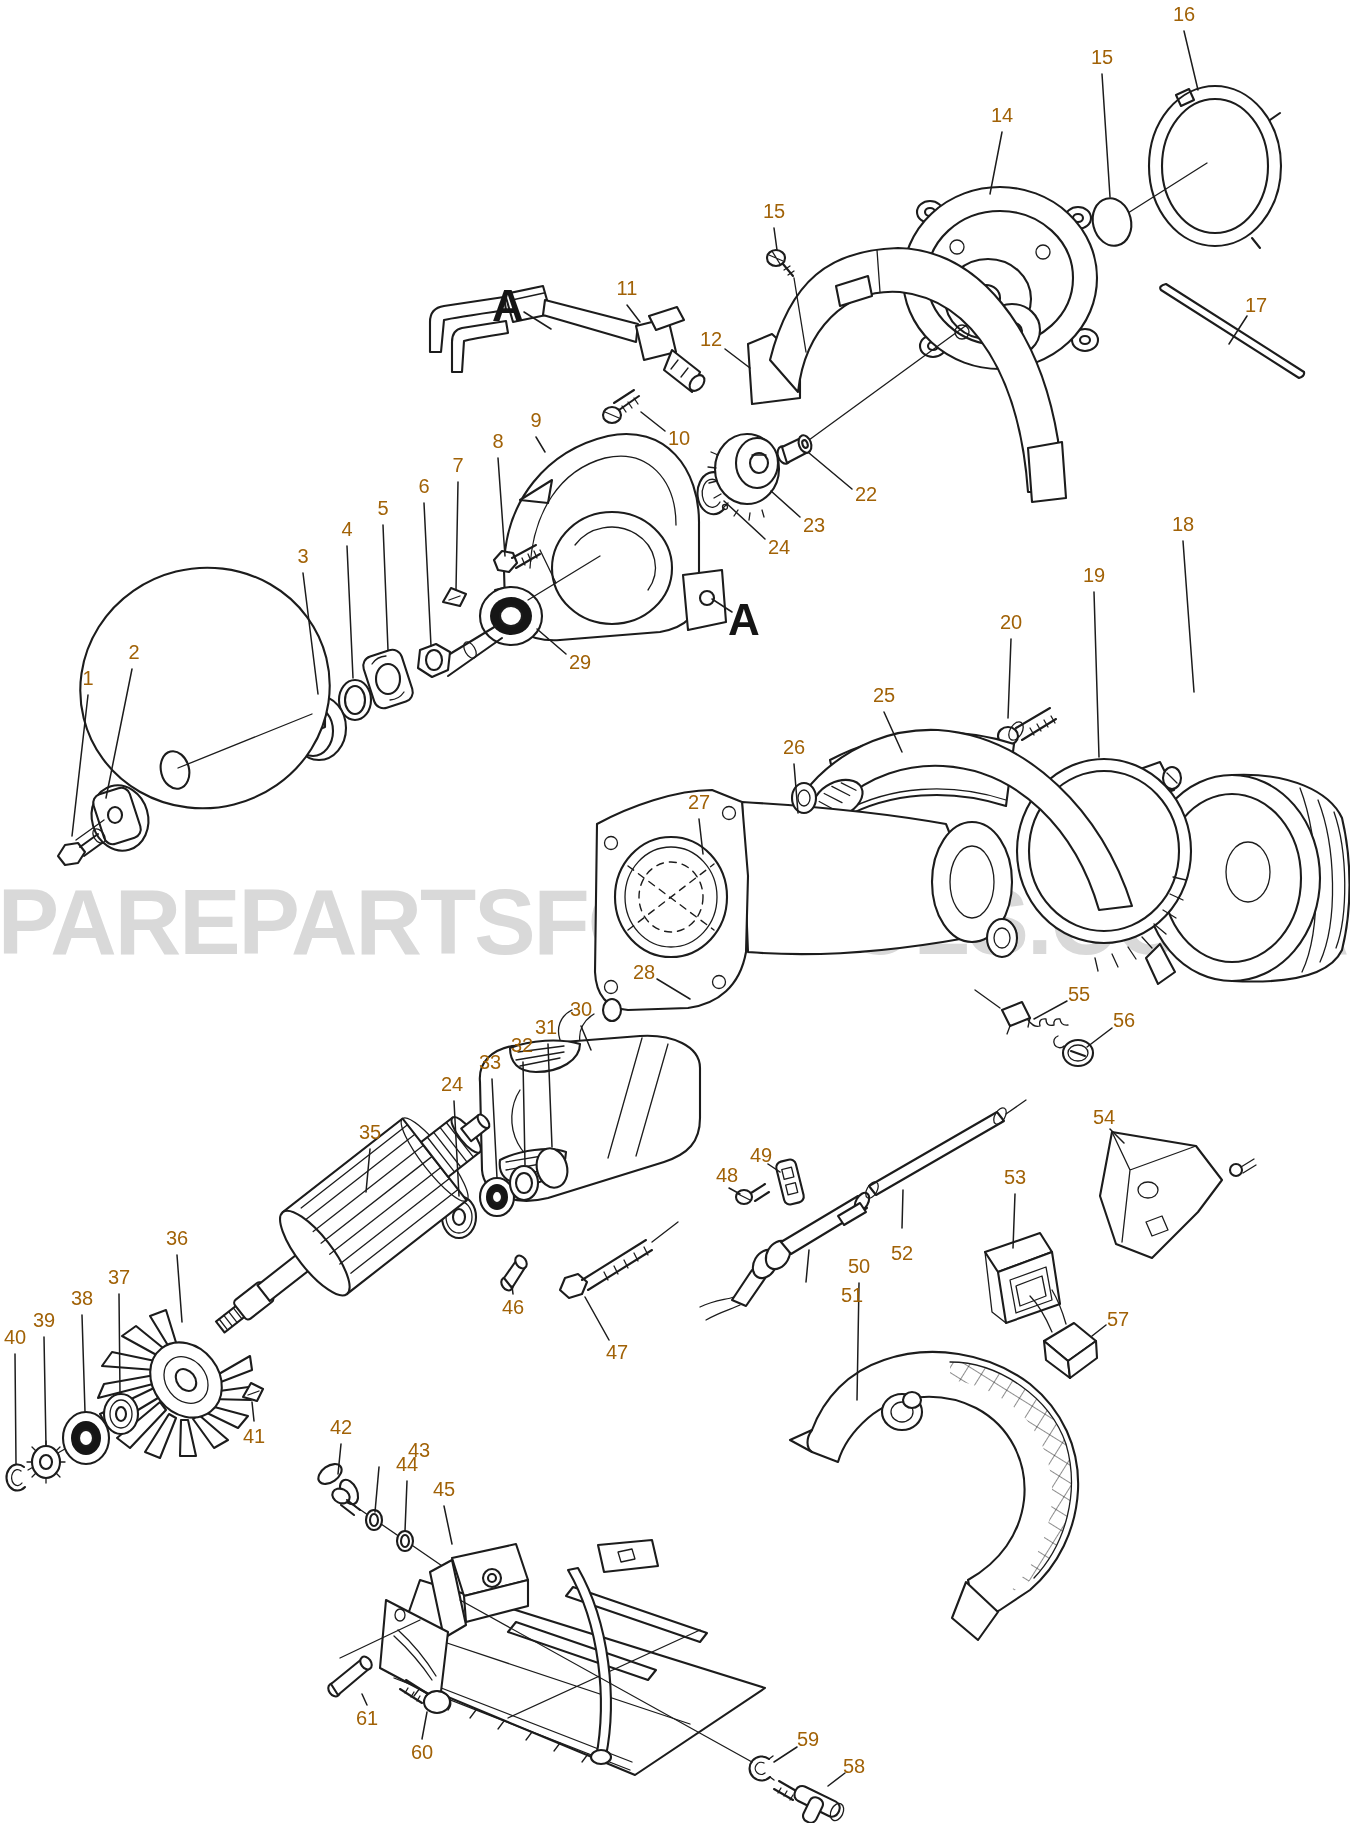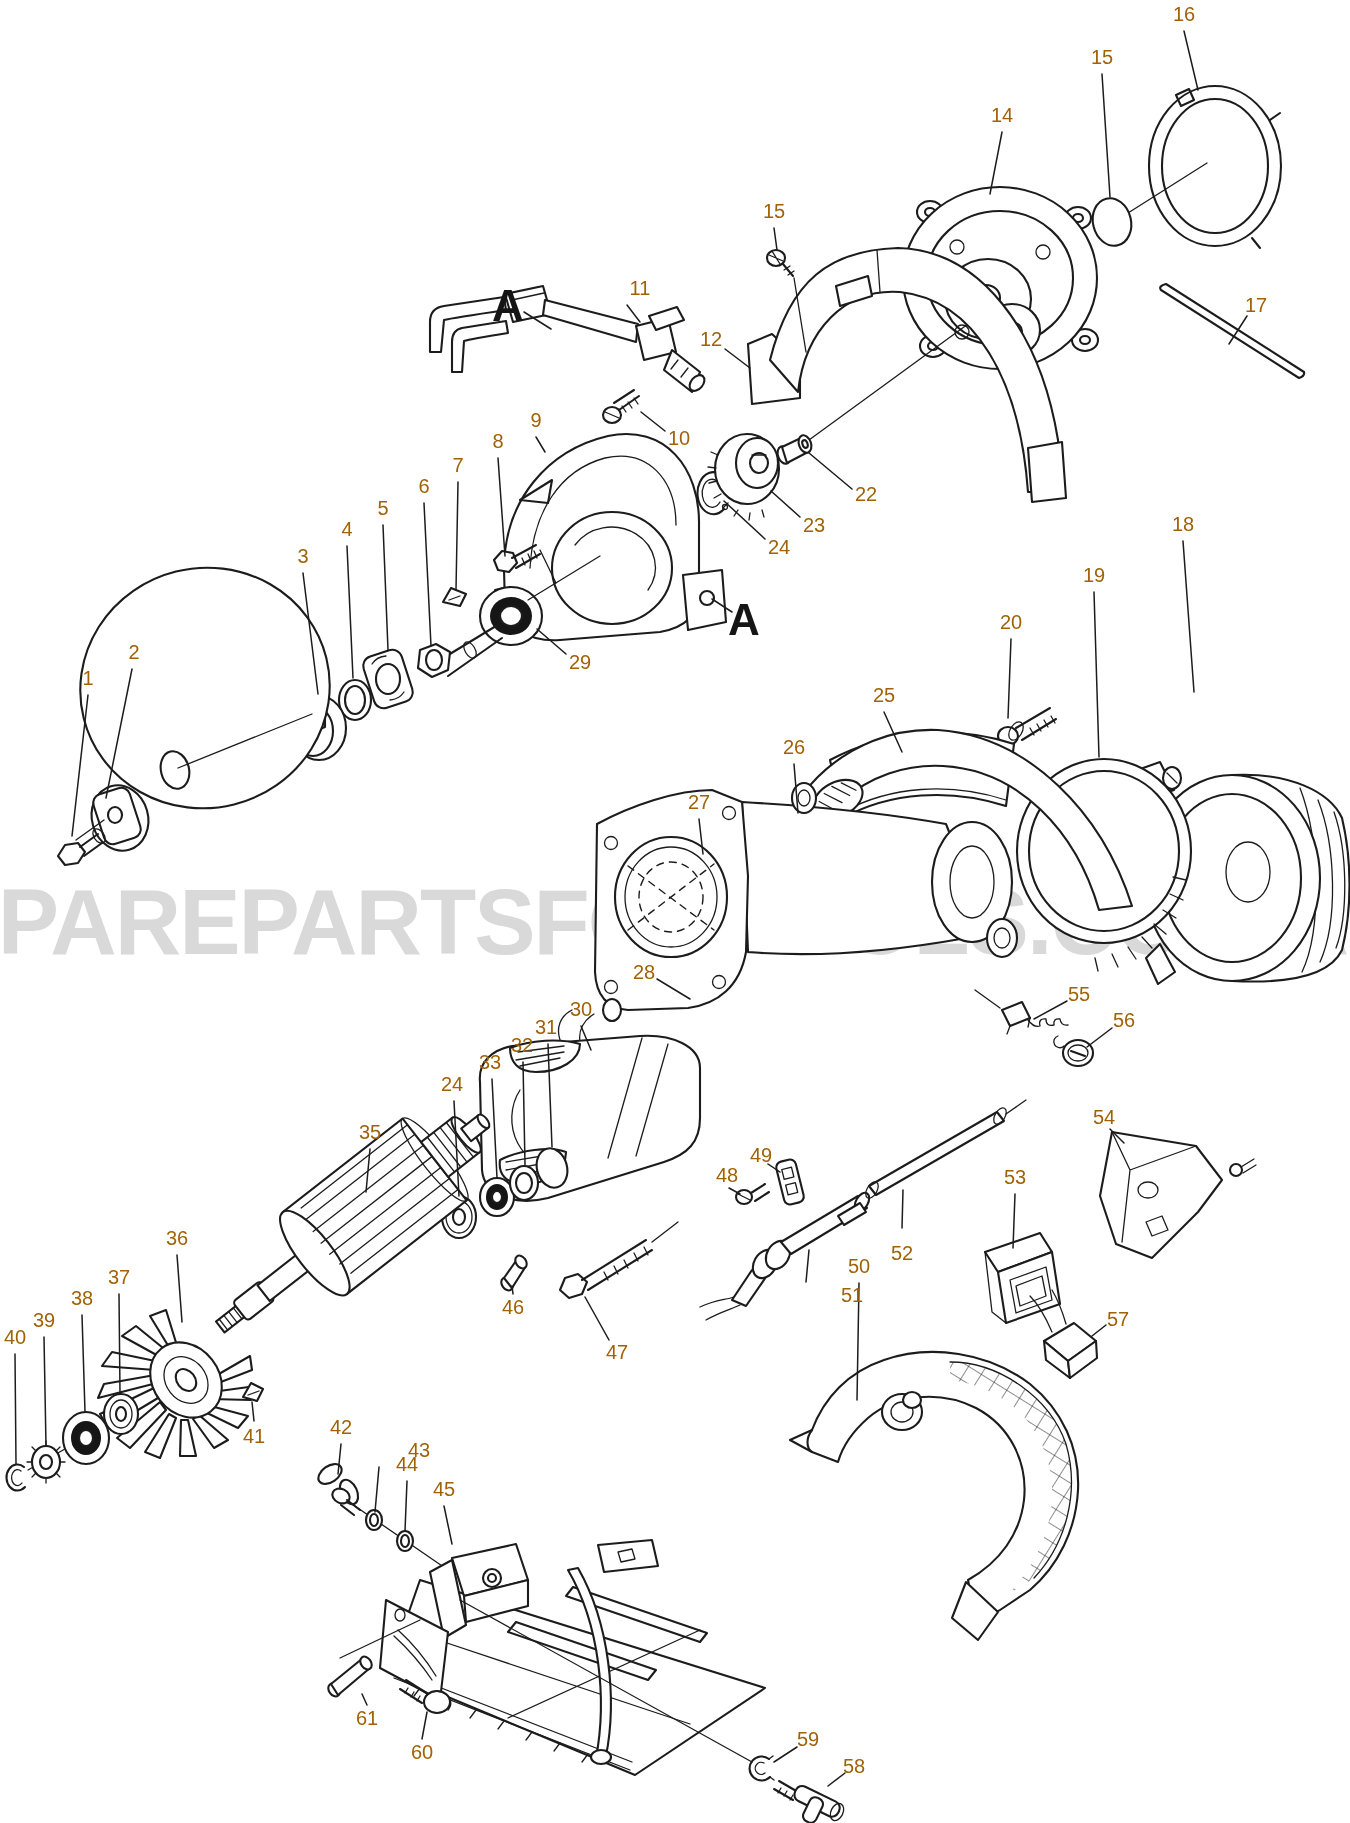--- a/index.html
+++ b/index.html
@@ -561,21 +561,21 @@
       <div class="plabel" style="left: 88px; top: 678px;">1</div>
       <div class="plabel" style="left: 134px; top: 652px;">2</div>
       <div class="plabel" style="left: 303px; top: 556px;">3</div>
       <div class="plabel" style="left: 347px; top: 529px;">4</div>
       <div class="plabel" style="left: 383px; top: 508px;">5</div>
       <div class="plabel" style="left: 424px; top: 486px;">6</div>
       <div class="plabel" style="left: 458px; top: 465px;">7</div>
       <div class="plabel" style="left: 498px; top: 441px;">8</div>
       <div class="plabel" style="left: 536px; top: 420px;">9</div>
       <div class="plabel" style="left: 679px; top: 438px;">10</div>
-      <div class="plabel" style="left: 627px; top: 288px; margin-left: 13px;">11</div>
+      <div class="plabel" style="left: 627px; top: 288px;">11</div>
       <div class="plabel" style="left: 711px; top: 339px;">12</div>
       <div class="plabel" style="left: 774px; top: 211px;">15</div>
       <div class="plabel" style="left: 1002px; top: 115px;">14</div>
       <div class="plabel" style="left: 1102px; top: 57px;">15</div>
       <div class="plabel" style="left: 1184px; top: 14px;">16</div>
       <div class="plabel" style="left: 1256px; top: 305px;">17</div>
       <div class="plabel" style="left: 1183px; top: 524px;">18</div>
       <div class="plabel" style="left: 1094px; top: 575px;">19</div>
       <div class="plabel" style="left: 1011px; top: 622px;">20</div>
       <div class="plabel" style="left: 866px; top: 494px;">22</div>

